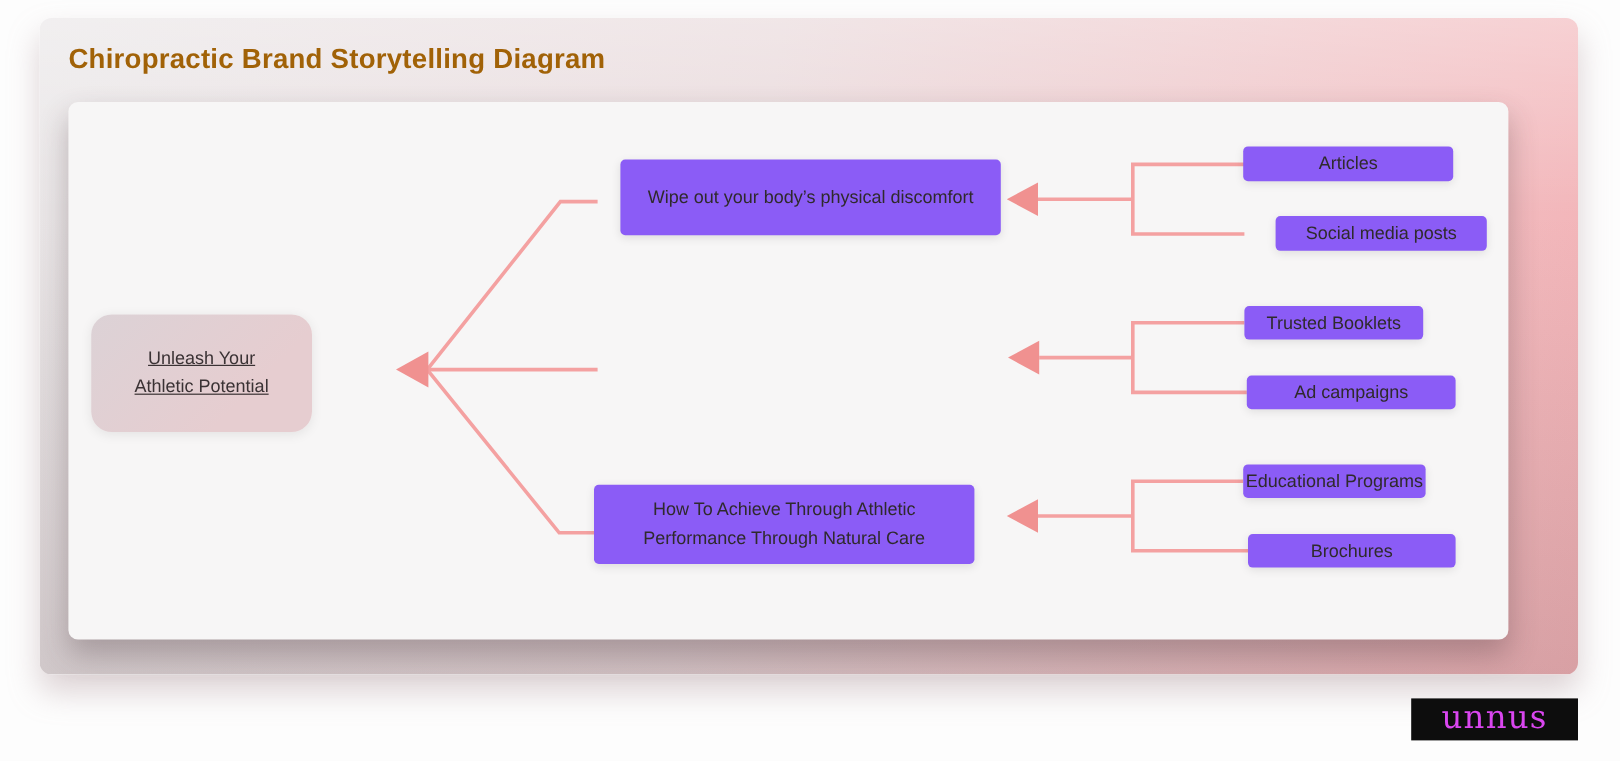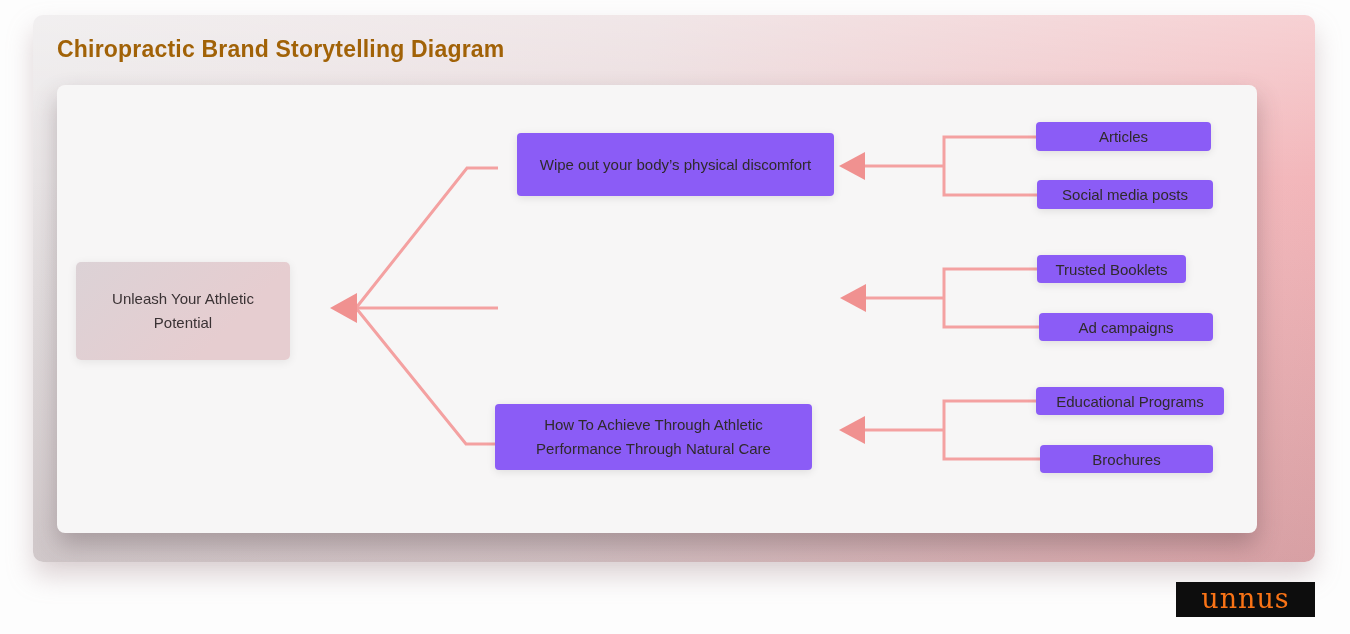--- a/index.html
+++ b/index.html
@@ -40,47 +40,48 @@
 
   
   .node{
     position:absolute;display:flex;align-items:center;justify-content:center;
     text-align:center;color:#2f2a2c;font-size:15px;line-height:24px;
     background:#8b5cf6;border-radius:4px;
     box-shadow:0 2px 8px rgba(0,0,0,0.10);
     box-sizing:border-box;
   }
   .node-root{
-    left:76px;top:262px;width:214px;height:98px;
+    left:76px;top:262px;width:184px;height:98px;
     background:linear-gradient(135deg,#dcd2d6 0%,#e6cdd0 70%);
-    border-radius:5px;color:#3a3234;
+    border-radius:17px;color:#3a3234;
     box-shadow:0 2px 10px rgba(0,0,0,0.08);
     padding:0 26px;
+    text-decoration:underline;
   }
   .node-msg{width:317px;padding:0 14px;}
   .msg-1{left:497px;top:133px;height:63px;margin-left:20px;}
   .msg-2{left:495px;top:270px;height:62px;}
   .msg-3{left:495px;top:404px;height:66px;}
   .node-ch{height:29px;font-size:15px;line-height:15px;}
   .ch-1a{left:1036px;top:122px;width:175px;}
-  .ch-1b{left:1037px;top:180px;width:176px;}
+  .ch-1b{left:1063px;top:180px;width:176px;}
   .ch-2a{left:1037px;top:255px;width:149px;height:28px;}
   .ch-2b{left:1039px;top:313px;width:174px;height:28px;}
-  .ch-3a{left:1036px;top:387px;width:188px;height:28px;}
+  .ch-3a{left:1036px;top:387px;width:152px;height:28px;}
   .ch-3b{left:1040px;top:445px;width:173px;height:28px;align-items:center;}
 
   
   .logo{
     position:absolute;left:1176px;top:582px;width:139px;height:35px;
     background:var(--logo-bg,#0d0d0d);
     display:flex;align-items:center;justify-content:center;
   }
   .logo span{
     font-family:"DejaVu Serif","Liberation Serif",serif;
-    color:#f97316;font-size:27px;line-height:27px;letter-spacing:1px;
+    color:#d946ef;font-size:27px;line-height:27px;letter-spacing:1px;
     transform:translateY(-1px);
   }
 </style>
 </head>
 <body>
 
 <div class="stage">
 
   <div class="card"></div>
 

